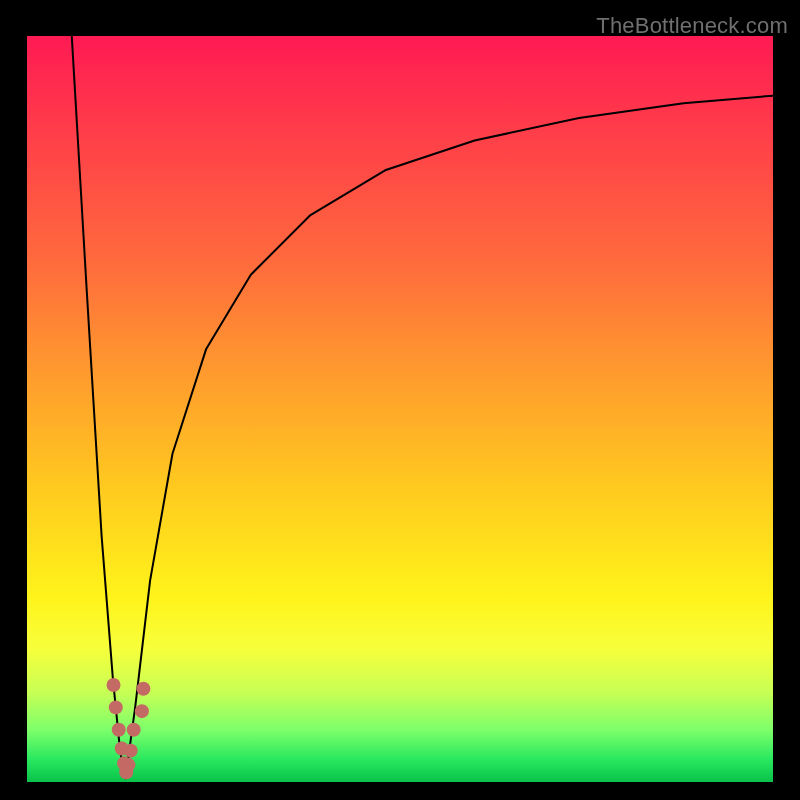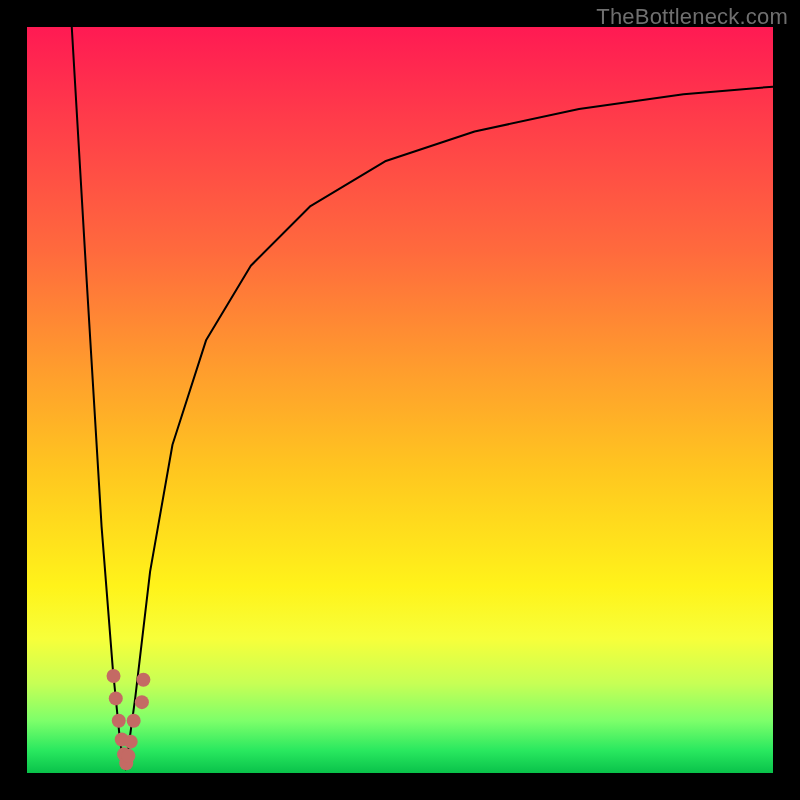--- a/index.html
+++ b/index.html
@@ -6,21 +6,21 @@
     margin: 0;
     padding: 0;
     width: 800px;
     height: 800px;
     overflow: hidden;
     background: #000;
     font-family: Arial, Helvetica, sans-serif;
   }
   .frame {
     position: absolute;
-    top: 0;
+    top: 9px;
     left: 0;
     width: 800px;
     height: 652px;
     background: #000;
   }
   .plot-area {
     position: absolute;
     top: 27px;
     left: 27px;
     width: 746px;

